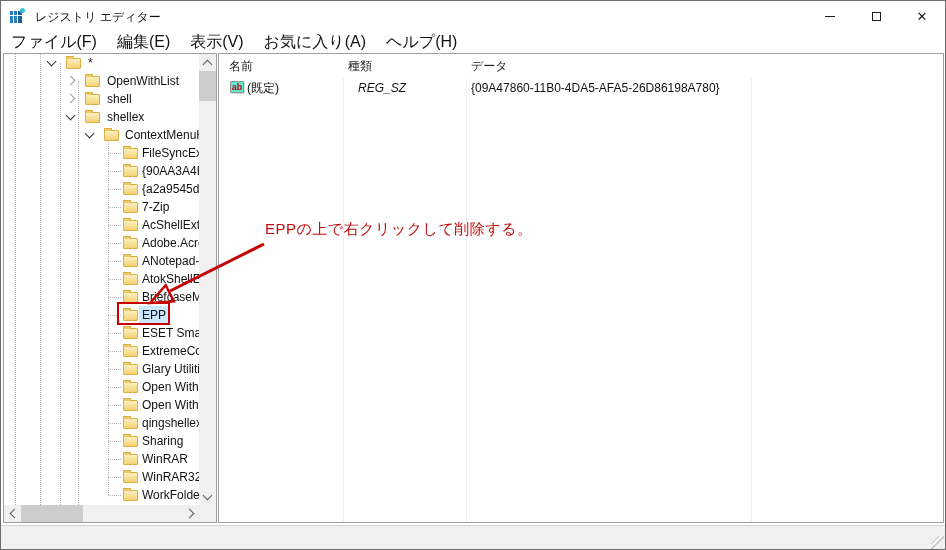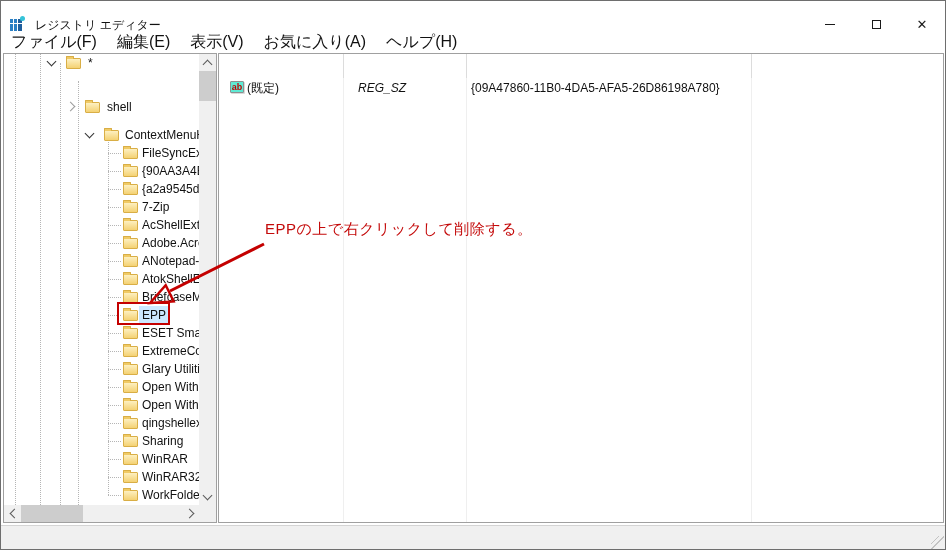--- a/index.html
+++ b/index.html
@@ -1,19 +1,19 @@
 <!DOCTYPE html>
 <html><head>
 <meta charset="utf-8">
 <style>
   html,body{margin:0;padding:0;background:#d8d8d8;font-family:"Liberation Sans","DejaVu Sans",sans-serif;}
   #window{position:relative;width:946px;height:550px;background:#fff;border:1px solid #6e6e6e;box-sizing:border-box;overflow:hidden;}
 
   
-  #titlebar{position:absolute;left:0;top:0;right:0;height:30px;background:#fff;margin-top:8px;}
+  #titlebar{position:absolute;left:0;top:0;right:0;height:30px;background:#fff;}
   #app-icon{position:absolute;left:9px;top:7px;width:16px;height:16px;}
   #app-icon .blk{position:absolute;background:#1f6fb4;}
   #app-icon .b1{left:0;top:3px;width:12px;height:12px;background:
     linear-gradient(90deg,#2a7fc4 0 3.5px,#fff 3.5px 4.5px,#2a7fc4 4.5px 7.5px,#fff 7.5px 8.5px,#1f5f9e 8.5px 12px);}
   #app-icon .b2{left:0;top:6.5px;right:4px;height:1px;background:#fff;}
   #app-icon .dot{position:absolute;right:1px;top:0;width:5px;height:5px;border-radius:50%;background:#35c3d8;}
   #title-text{position:absolute;left:34px;top:8px;font-size:12px;color:#111;white-space:nowrap;}
   .winbtn{position:absolute;top:0;width:46px;height:30px;display:flex;align-items:center;justify-content:center;}
   #btn-min{right:92px;} #btn-max{right:46px;} #btn-close{right:0;}
   #btn-min .g{width:10px;height:1px;background:#1a1a1a;}
@@ -109,24 +109,34 @@
       <div class="gline" style="left:11px;top:0;height:451px;"></div>
       <div class="gline" style="left:36px;top:0;height:451px;"></div>
       <div class="gline" style="left:56px;top:9px;height:442px;"></div>
       <div class="gline" style="left:74px;top:27px;height:424px;"></div>
       <div class="gline" style="left:104px;top:81px;height:360px;"></div>
     <div class="trow" style="top: 0px;">
           <span class="chev open" style="left: 44px;"></span>
           <span class="folder" style="left: 62px;"></span>
           <span class="tlabel" style="left: 84px;">*</span>
         </div>
-        <div class="trow" style="top: 36px; margin-top: 8px;">
+        <div class="trow" style="top: 18px;">
+          <span class="chev" style="left: 63px;"></span>
+          <span class="folder" style="left: 81px;"></span>
+          <span class="tlabel" style="left: 103px;">OpenWithList</span>
+        </div>
+        <div class="trow" style="top: 36px;">
           <span class="chev" style="left: 63px;"></span>
           <span class="folder" style="left: 81px;"></span>
           <span class="tlabel" style="left: 103px;">shell</span>
+        </div>
+        <div class="trow" style="top: 54px;">
+          <span class="chev open" style="left: 63px;"></span>
+          <span class="folder" style="left: 81px;"></span>
+          <span class="tlabel" style="left: 103px;">shellex</span>
         </div>
         <div class="trow" style="top: 72px;">
           <span class="chev open" style="left: 82px;"></span>
           <span class="folder" style="left: 100px;"></span>
           <span class="tlabel" style="left: 121px;">ContextMenuHandlers</span>
         </div>
         <div class="trow" style="top: 90px;">
           <div class="stub" style="top: 9px;"></div>
           <span class="folder" style="left: 119px;"></span>
           <span class="tlabel" style="left: 138px;">FileSyncEx</span>
@@ -249,20 +259,25 @@
     <div id="sbcorner"></div>
   </div>
 
   <div id="listpanel">
     <div class="colsep" style="left:124px;"></div>
     <div class="colsep" style="left:247px;"></div>
     <div class="colsep" style="left:532px;"></div>
     <div class="colsep-h" style="left:124px;"></div>
     <div class="colsep-h" style="left:247px;"></div>
     <div class="colsep-h" style="left:532px;"></div>
+    <div id="listheader">
+      <div class="hcell" style="left:10px;">名前</div>
+      <div class="hcell" style="left:129px;">種類</div>
+      <div class="hcell" style="left:252px;">データ</div>
+    </div>
     <div id="listrows">
         <div class="lrow" style="top: 1px;">
           <span class="ab-icon">ab</span>
           <span class="lcell" style="left: 28px;">(既定)</span>
           <span class="lcell" style="left: 139px; font-style: italic;">REG_SZ</span>
           <span class="lcell" style="left: 252px;">{09A47860-11B0-4DA5-AFA5-26D86198A780}</span>
         </div>
       </div>
   </div>
 

